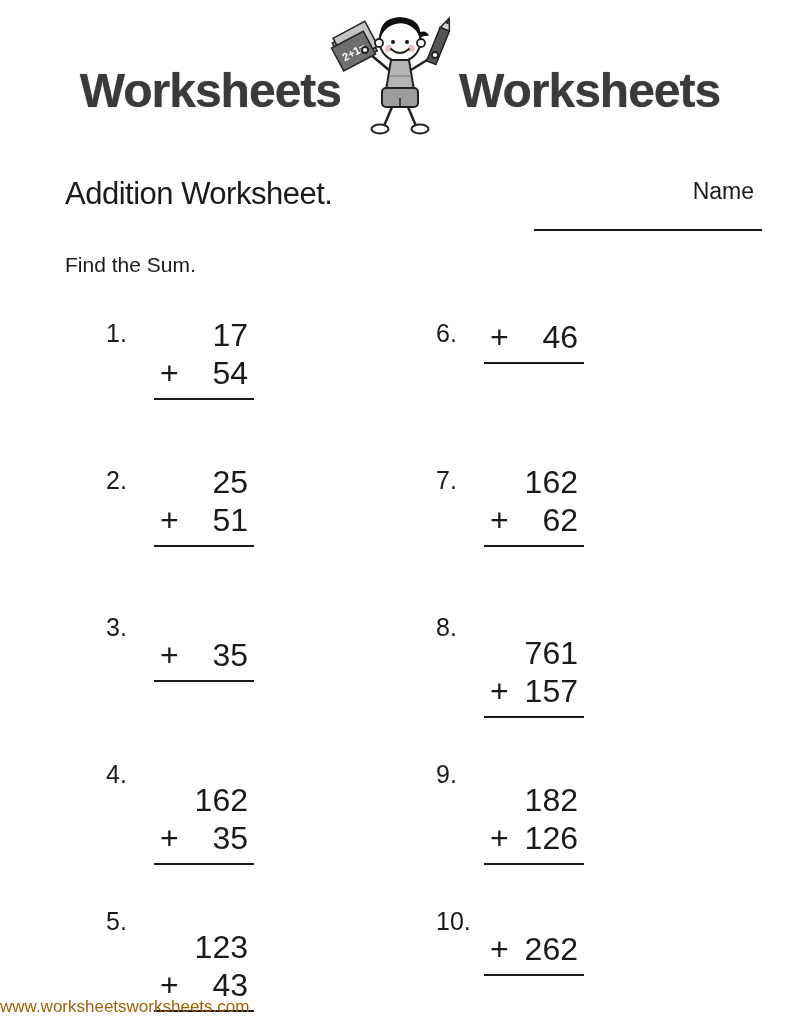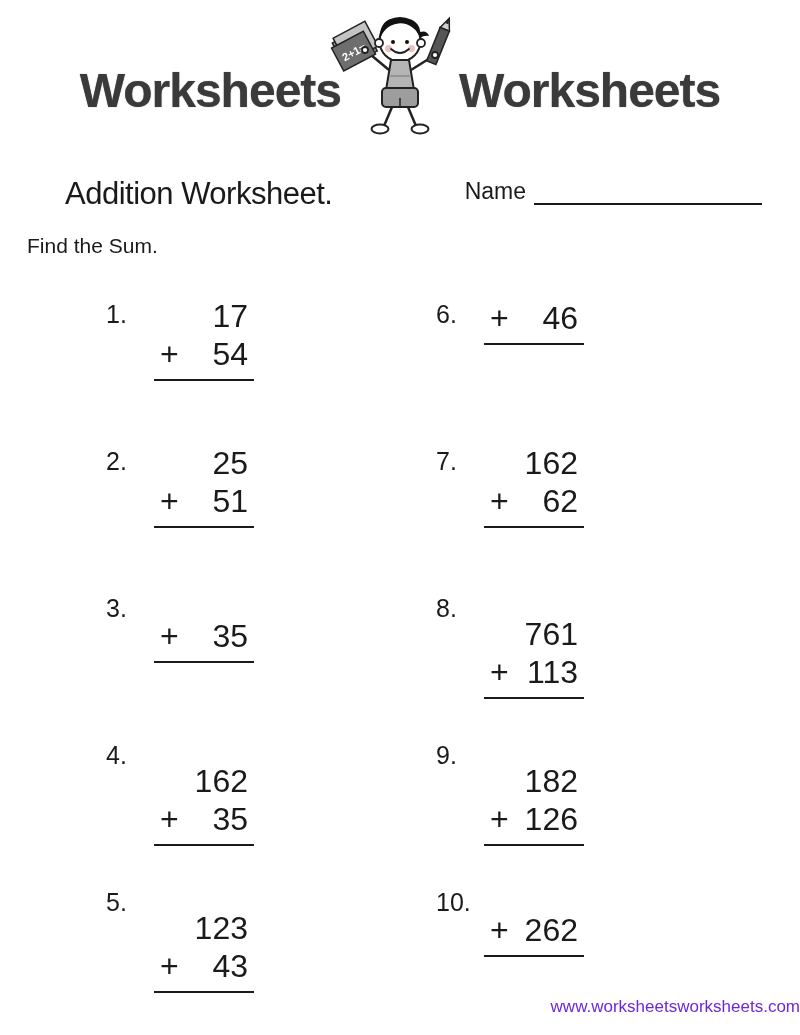--- a/index.html
+++ b/index.html
@@ -31,29 +31,29 @@
 
   
   .title-row {
     margin: 34px 38px 0 65px;
     display: flex;
     justify-content: space-between;
     align-items: flex-start;
     gap: 20px;
   }
   .page-title { font-size: 31px; font-weight: 500; letter-spacing: -0.5px; }
-  .name-block { font-size: 23px; margin-top: 2px; display: flex; align-items: flex-end; }
+  .name-block { font-size: 23px; margin-top: 2px; display: flex; align-items: flex-end; flex-direction: column; }
   .name-label { margin-right: 8px; }
   .name-line {
     display: inline-block;
     width: 228px;
     border-bottom: 2px solid #1a1a1a;
     height: 26px;
   }
-  .instruction { margin: 22px 0 0 27px; font-size: 21px; }
+  .instruction { margin: 22px 0 0 65px; font-size: 21px; }
 
   
   .problems {
     display: flex;
     margin: 40px 70px 0 70px;
   }
   .problem-column { flex: 1 1 50%; display: flex; flex-direction: column; }
   .problem {
     display: flex;
     align-items: flex-start;
@@ -83,23 +83,23 @@
     line-height: 36px;
     padding: 2px 6px 7px 6px;
     border-bottom: 2px solid #1a1a1a;
   }
 
   
   .footer {
     position: absolute;
     left: 0; right: 0;
     bottom: 18px;
-    text-align: right;
+    text-align: left;
     font-size: 17px;
-    color: #6d28d9;
+    color: #a16207;
   }
 </style>
 </head>
 <body>
 
 <div class="logo-header">
   <span class="logo-word">Worksheets</span>
 
   <span class="logo-char">
     <svg width="150" height="128" viewBox="0 0 150 128" aria-hidden="true">
@@ -236,21 +236,21 @@
       </div>
     </div>
   </div>
 
   <div class="problem offset">
     <div class="p-number">8.</div>
     <div class="p-stack">
       <div class="p-top">761</div>
       <div class="p-bottom">
         <span class="p-plus">+</span>
-        <span class="p-addend">113</span>
+        <span class="p-addend">157</span>
       </div>
     </div>
   </div>
 
   <div class="problem offset">
     <div class="p-number">9.</div>
     <div class="p-stack">
       <div class="p-top">182</div>
       <div class="p-bottom">
         <span class="p-plus">+</span>

